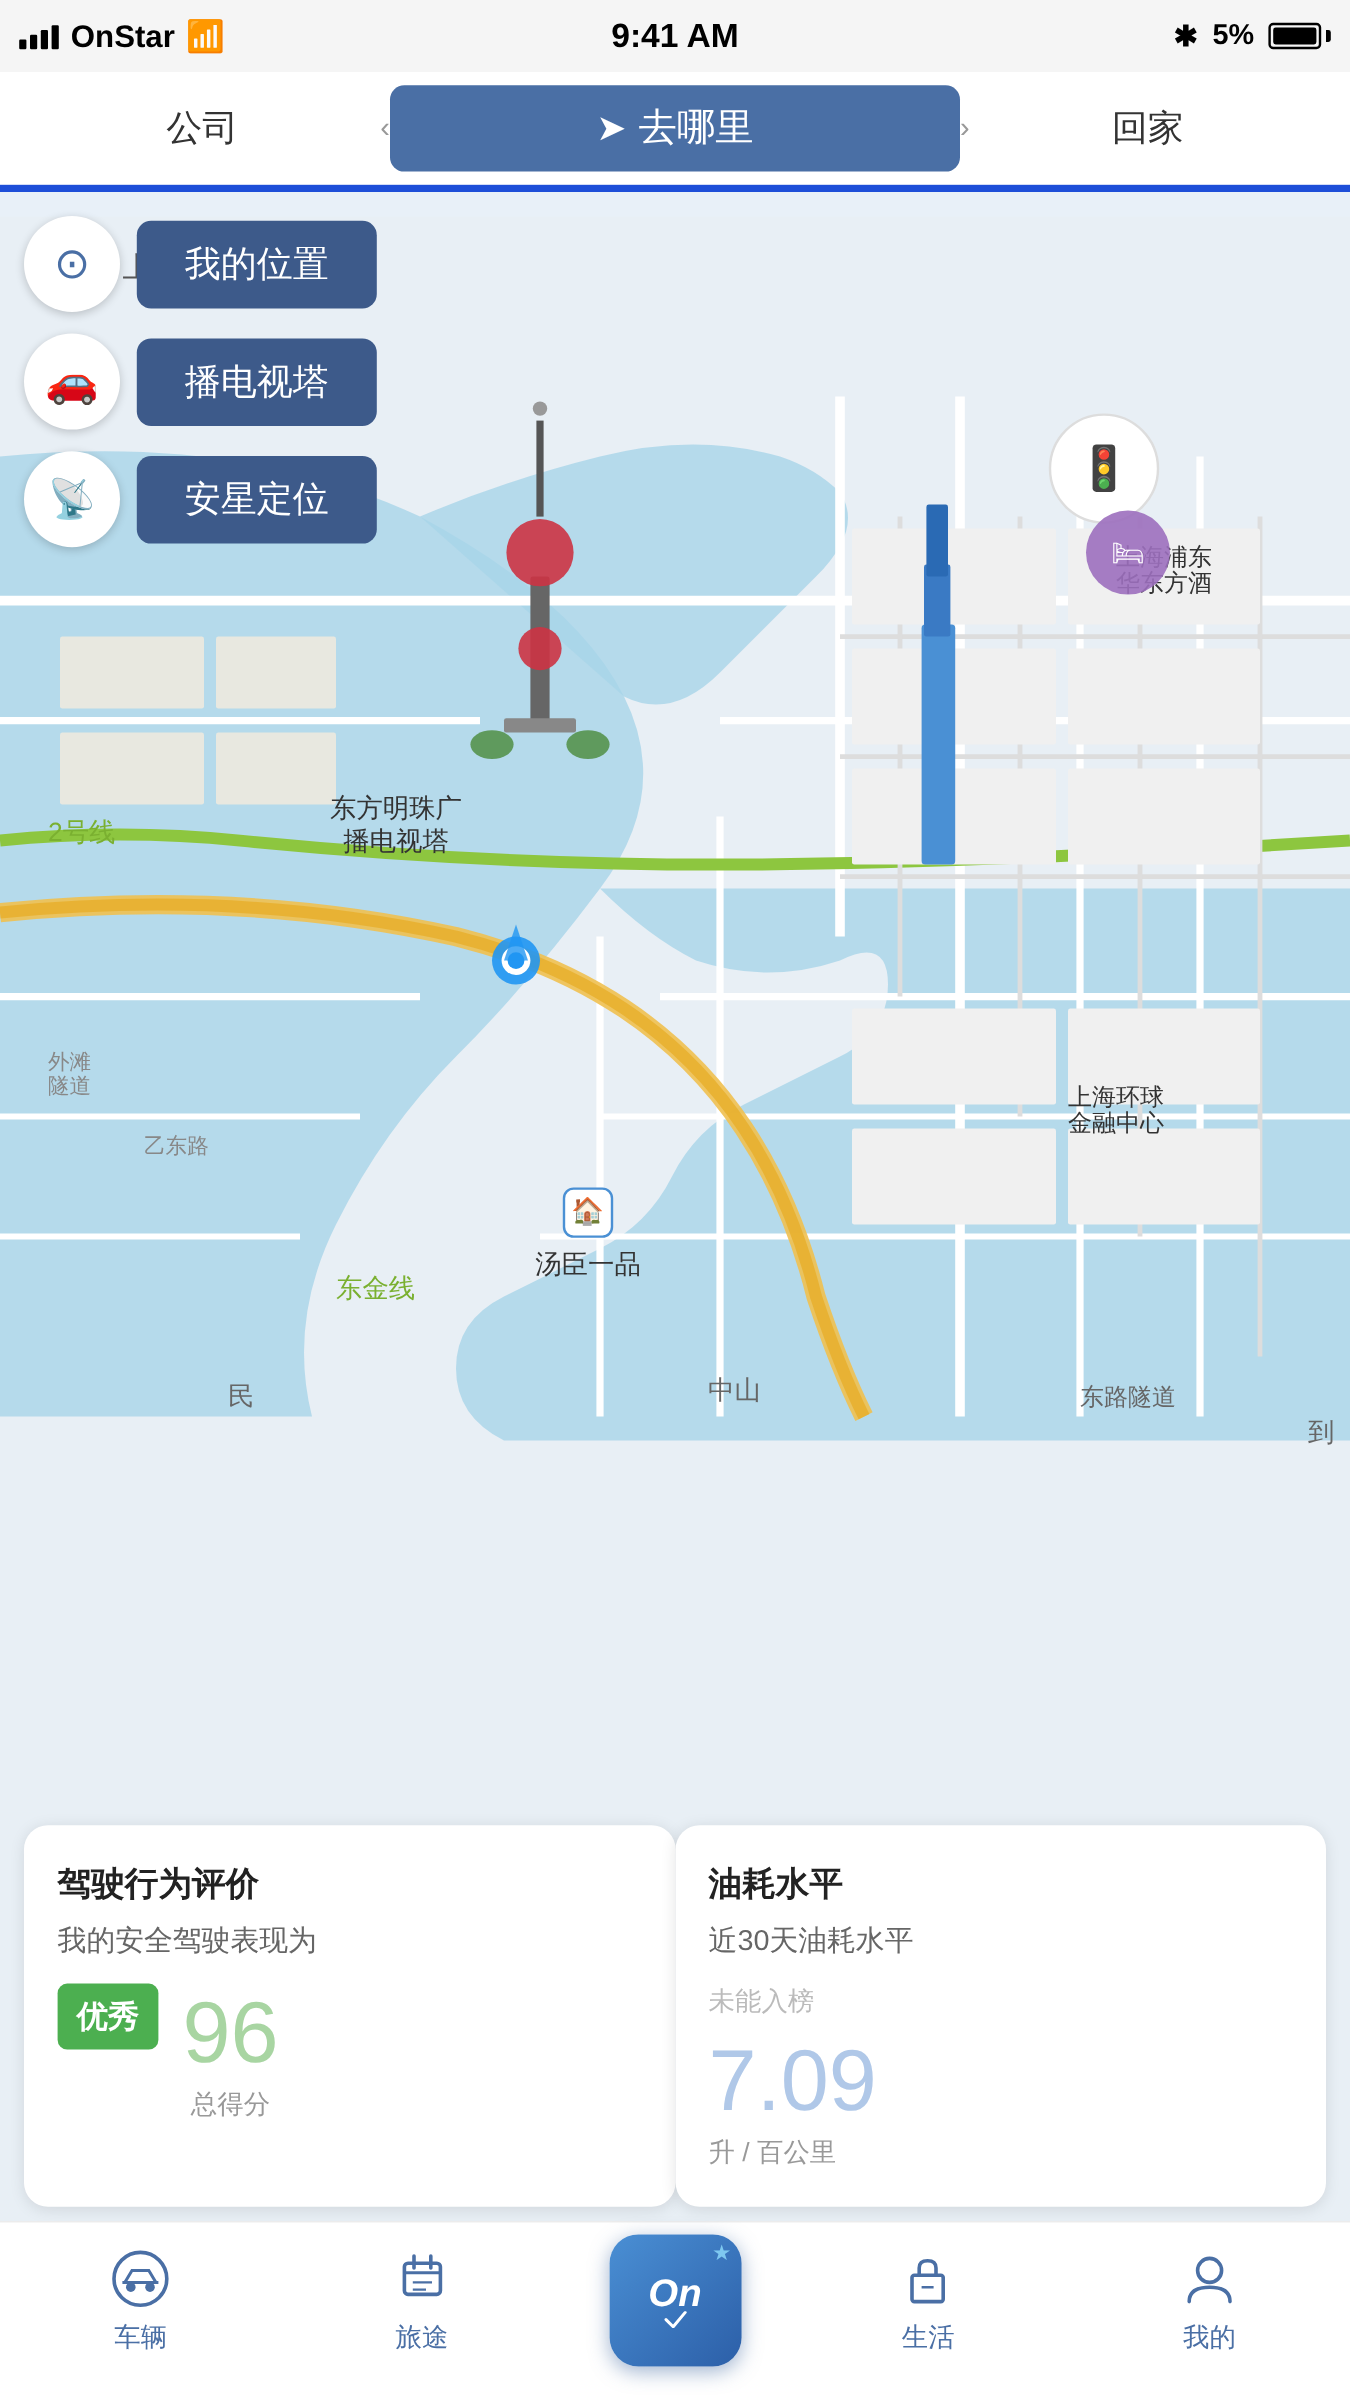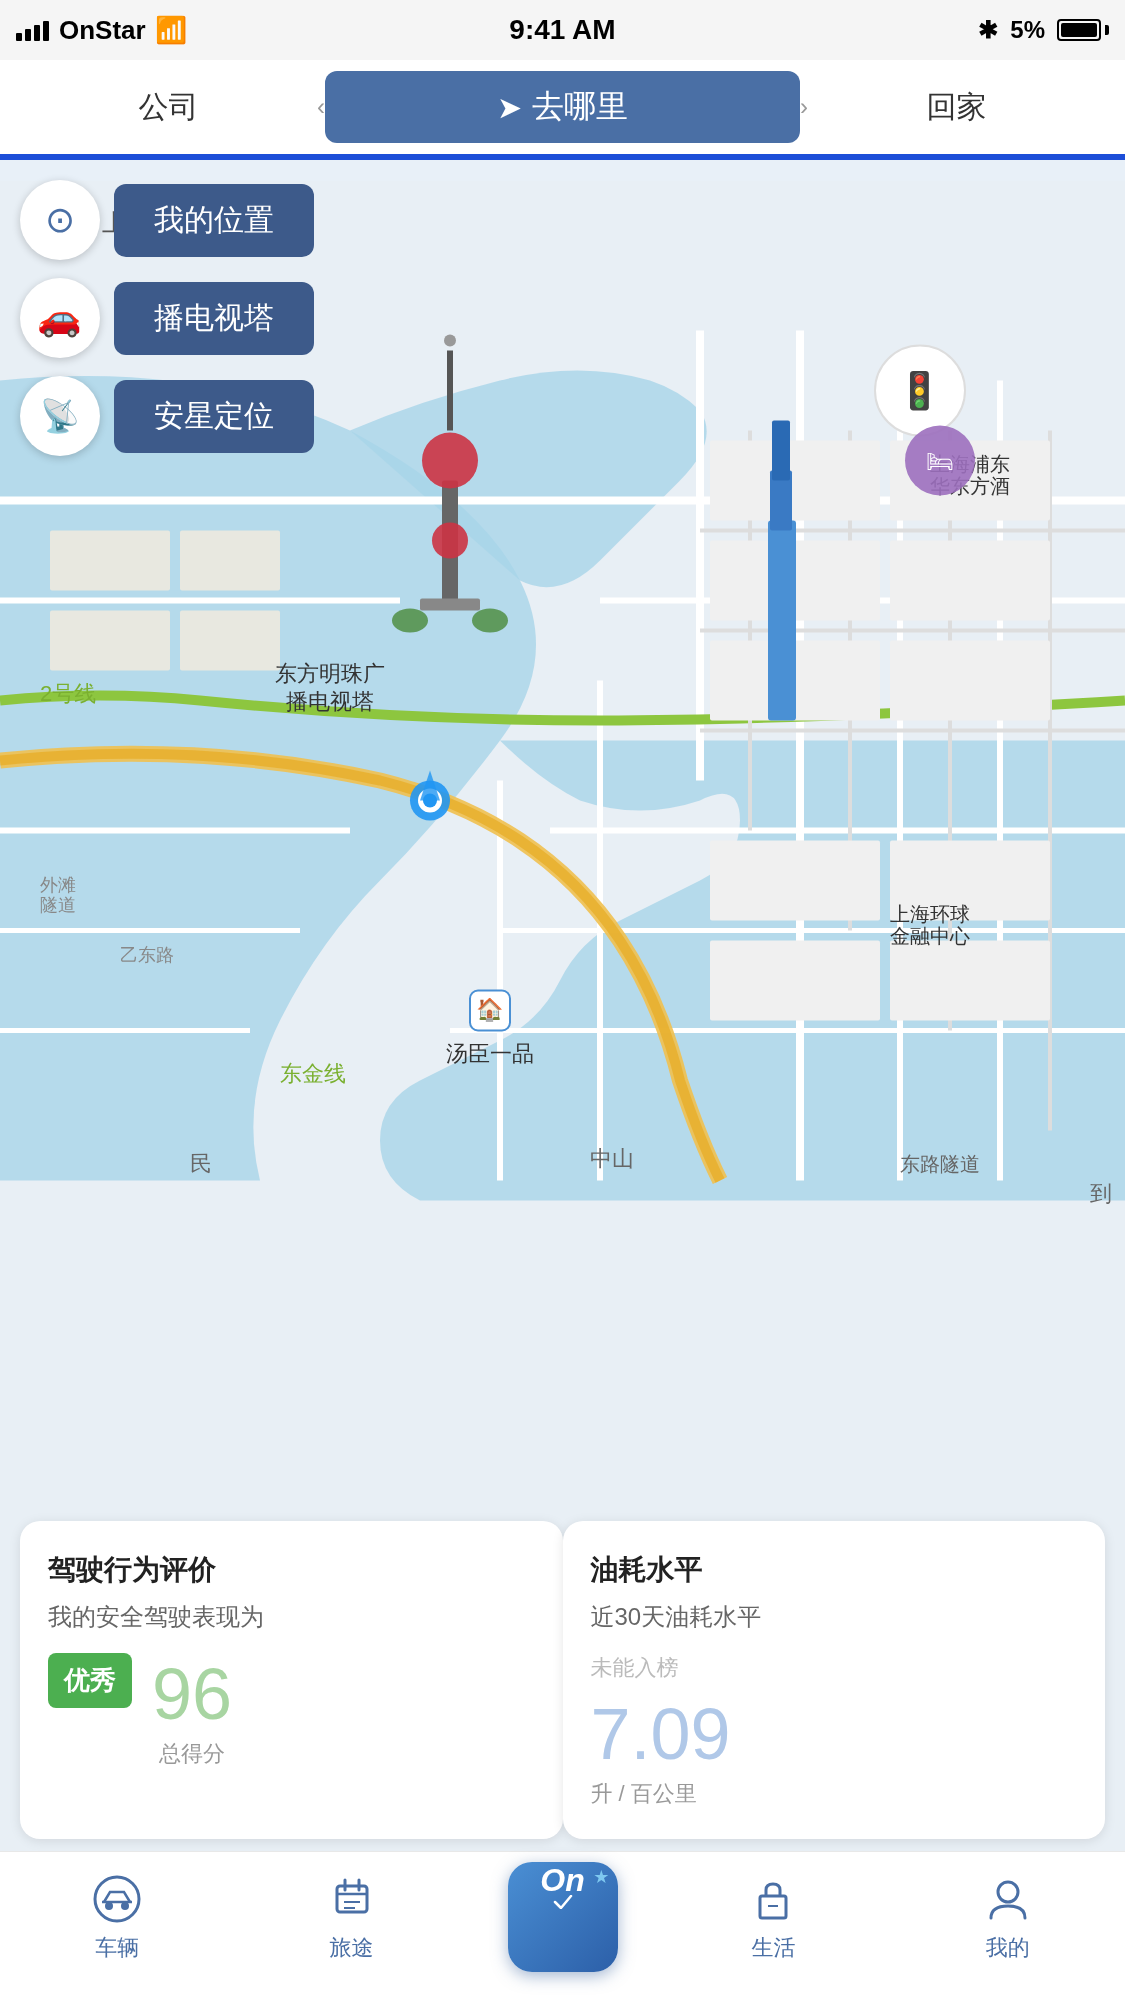--- a/index.html
+++ b/index.html
@@ -283,20 +283,21 @@
       font-size: 22px;
       color: #4a6fa5;
     }
     .tab-center-btn {
       width: 110px;
       height: 110px;
       background: linear-gradient(135deg, #4a8fd4, #2c5fa8);
       border-radius: 24px;
       display: flex;
       align-items: center;
+      justify-content: center;
       flex-direction: column;
       cursor: pointer;
       box-shadow: 0 4px 16px rgba(74, 111, 165, 0.5);
       position: relative;
     }
     .tab-center-btn::after {
       content: '★';
       position: absolute;
       top: 4px;
       right: 8px;

